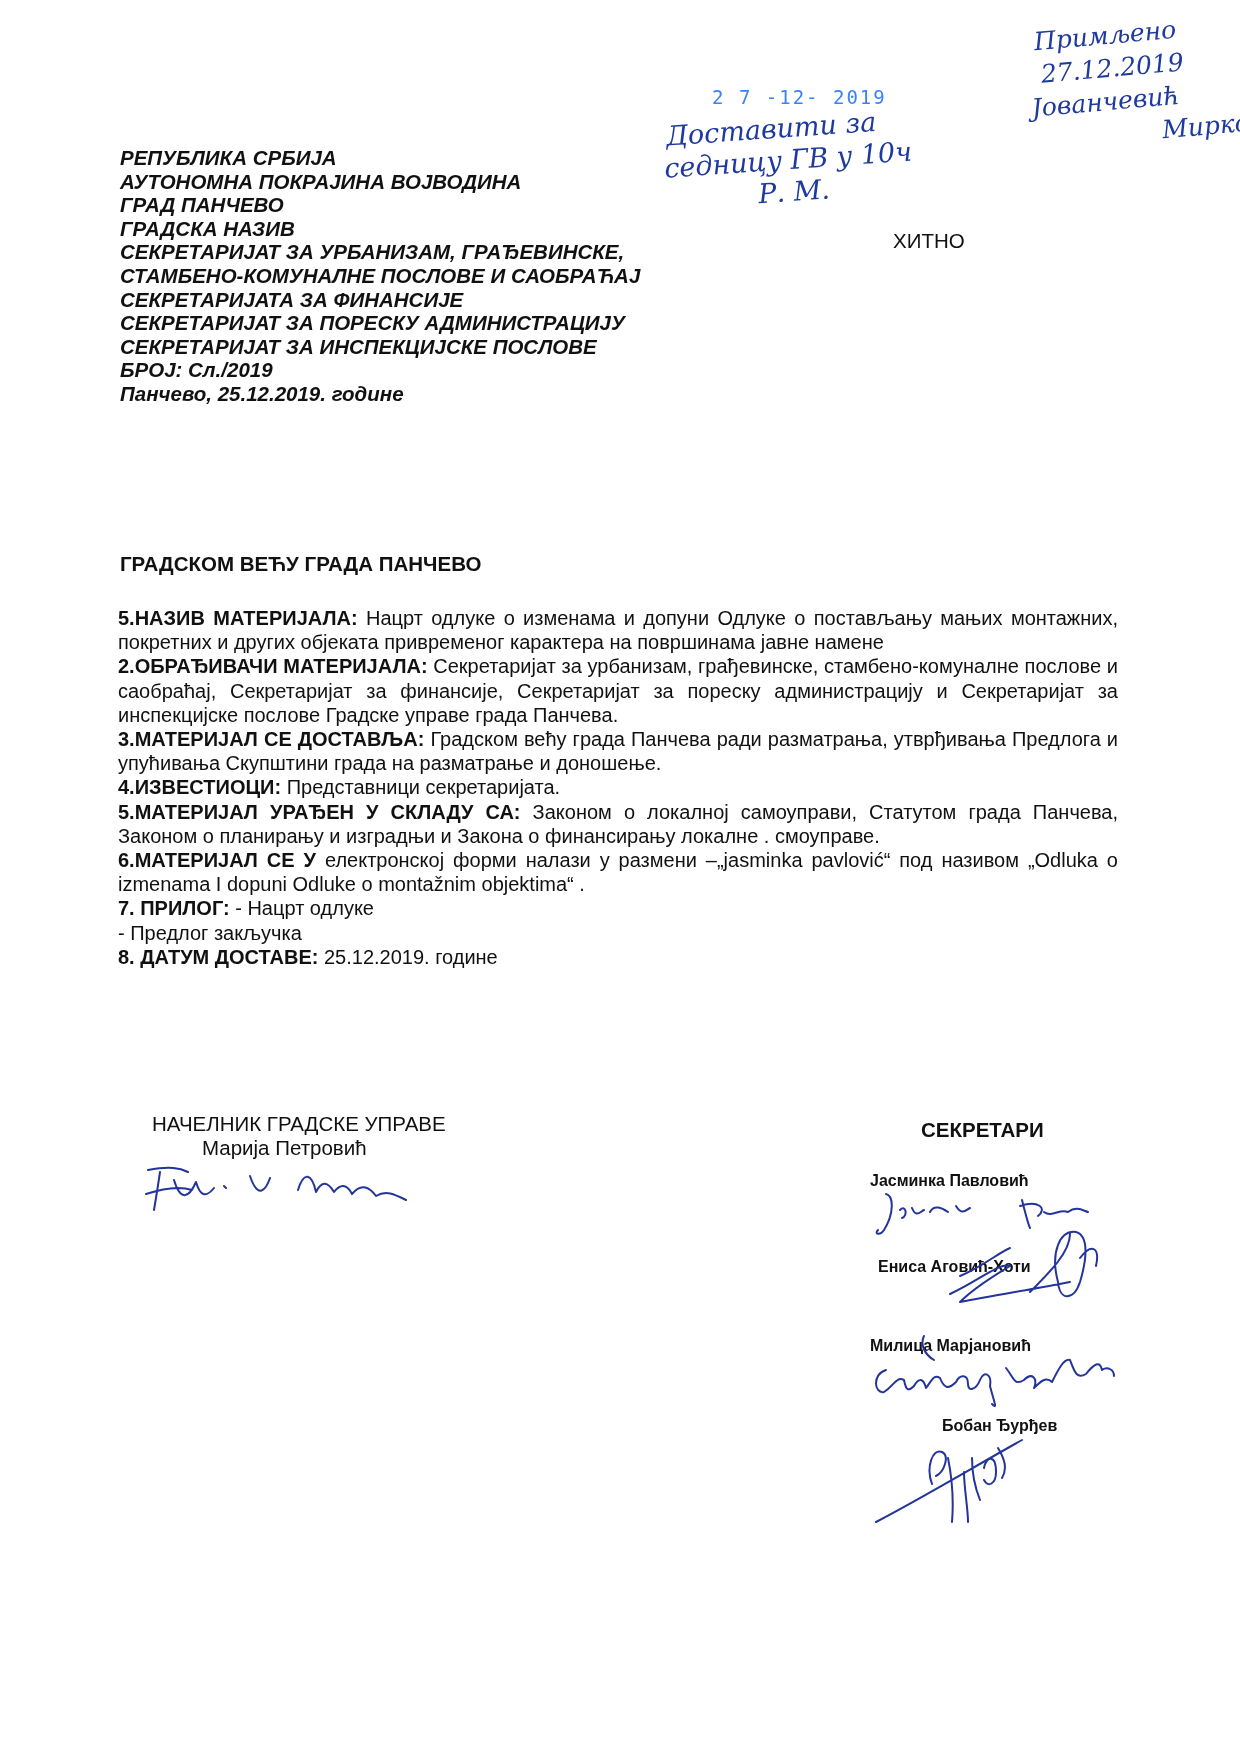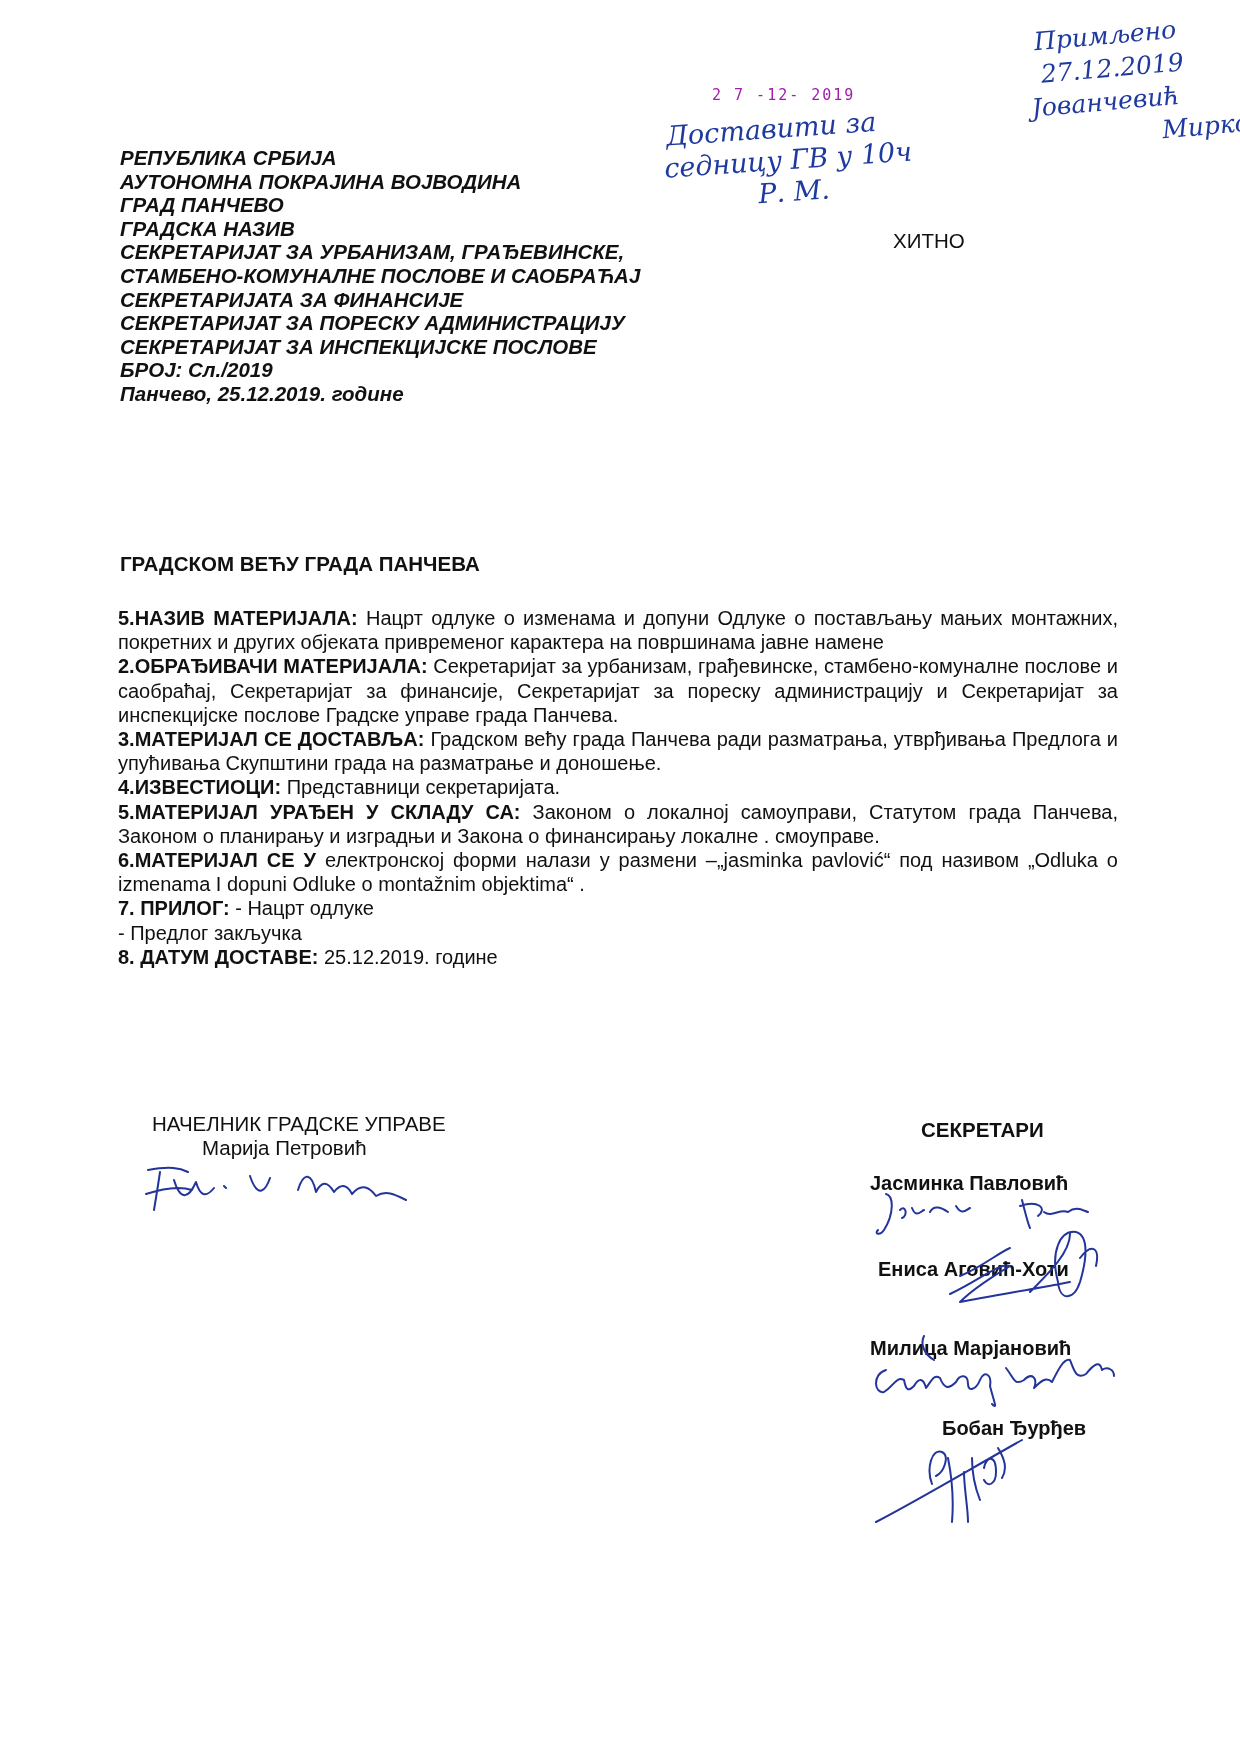--- a/index.html
+++ b/index.html
@@ -10,23 +10,23 @@
   .hdr div { white-space: nowrap; font-style: italic; }
   .urgent { left: 893px; top: 229px; font-weight: normal; font-size: 20.5px; }
   .addressee { left: 120px; top: 552px; font-weight: bold; font-size: 20.5px; }
   .body { left: 118px; top: 606px; width: 1000px; font-size: 20px; line-height: 24.2px; }
   .body p { margin: 0; text-align: justify; }
   .body b { font-weight: bold; }
   .line { white-space: nowrap; }
   .sig-left { left: 152px; top: 1112px; font-weight: normal; font-size: 20.5px; line-height: 24px; }
   .sig-left .name { padding-left: 50px; }
   .sec-title { left: 921px; top: 1118px; font-weight: bold; font-size: 20.5px; }
-  .sec-name { font-weight: bold; font-size: 20px; white-space: nowrap; }
+  .sec-name { font-weight: bold; font-size: 16px; white-space: nowrap; }
   .hand { font-family: "DejaVu Serif", serif; font-style: italic; color: #1f3a9e; }
-  .stamp { left: 712px; top: 86px; color: #a21caf; font-family: "DejaVu Sans Mono", monospace; font-size: 15px; letter-spacing: 2px; }
+  .stamp { left: 712px; top: 86px; color: #3b82f6; font-family: "DejaVu Sans Mono", monospace; font-size: 19px; letter-spacing: 2px; }
   svg.sig { position: absolute; overflow: visible; }
   svg.sig path { fill: none; stroke: #23349a; stroke-width: 2; stroke-linecap: round; stroke-linejoin: round; }
 </style>
 </head>
 <body>
 
 <div class="abs hdr">
   <div>РЕПУБЛИКА СРБИЈА</div>
   <div>АУТОНОМНА ПОКРАЈИНА ВОЈВОДИНА</div>
   <div>ГРАД ПАНЧЕВО</div>
@@ -48,21 +48,21 @@
   <div style="margin-left:-4px;">седницу ГВ у 10ч</div>
   <div style="padding-left:88px;">Р. М.</div>
 </div>
 <div class="abs hand" style="left:1038px; top:16px; font-size:25px; line-height:33px; transform:rotate(-5deg);">
   <div>Примљено</div>
   <div style="padding-left:4px;">27.12.2019</div>
   <div style="margin-left:-8px;">Јованчевић</div>
   <div style="padding-left:120px;">Мирко</div>
 </div>
 
-<div class="abs addressee">ГРАДСКОМ ВЕЋУ ГРАДА ПАНЧЕВА</div>
+<div class="abs addressee">ГРАДСКОМ ВЕЋУ ГРАДА ПАНЧЕВО</div>
 
 <div class="abs body">
   <p><b>5.НАЗИВ МАТЕРИЈАЛА:</b> <span>Нацрт одлуке  о изменама и допуни Одлуке о постављању мањих монтажних, покретних и других објеката привременог карактера на површинама јавне намене</span></p>
   <p><b>2.ОБРАЂИВАЧИ МАТЕРИЈАЛА:</b> <span>Секретаријат за урбанизам, грађевинске, стамбено-комуналне послове  и саобраћај, Секретаријат за финансије, Секретаријат за пореску администрацију и Секретаријат за инспекцијске послове Градске управе града Панчева.</span></p>
   <p><b>3.МАТЕРИЈАЛ СЕ ДОСТАВЉА:</b> <span>Градском већу града Панчева ради разматрања, утврђивања Предлога и упућивања Скупштини града на разматрање и доношење.</span></p>
   <p><b>4.ИЗВЕСТИОЦИ:</b><span> Представници секретаријата.</span></p>
   <p><b>5.МАТЕРИЈАЛ УРАЂЕН У СКЛАДУ СА:</b> <span>Законом о локалној самоуправи, Статутом града Панчева, Законом о планирању и изградњи и Закона о финансирању локалне . смоуправе.</span></p>
   <p><b>6.МАТЕРИЈАЛ СЕ У</b><span> електронској форми налази у размени –„jasminka pavlović“ под називом „Odluka o izmenama I dopuni Odluke o montažnim objektima“ .</span></p>
   <p class="line"><b>7. ПРИЛОГ:</b><span> - Нацрт одлуке</span></p>
   <p class="line"><span>- Предлог закључка</span></p>

